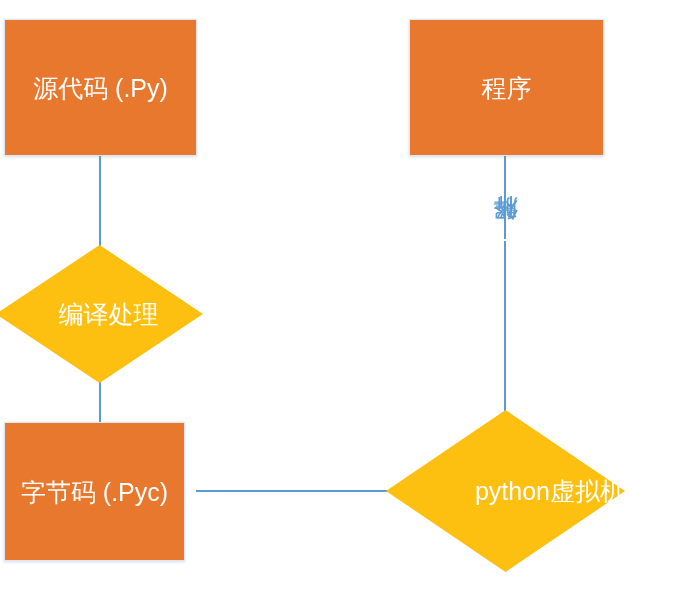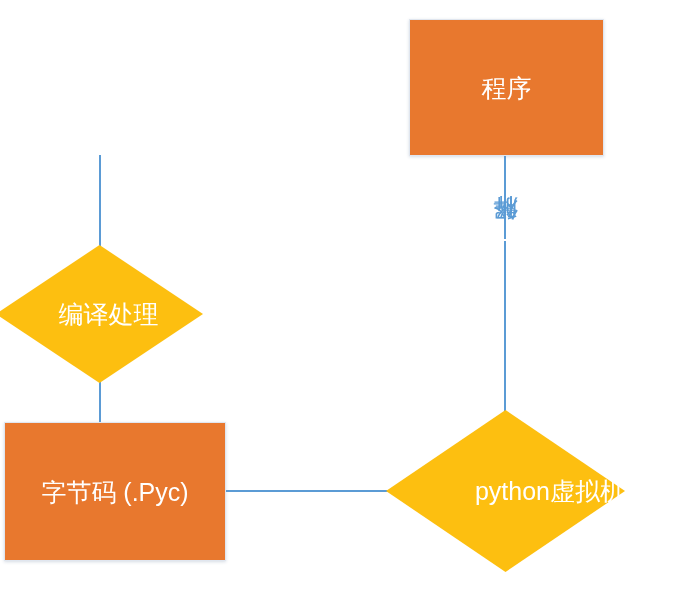--- a/index.html
+++ b/index.html
@@ -96,33 +96,36 @@
 <div id="canvas">
 
   <div class="conn conn-v" style="left:99px; top:155px; height:95px;"></div>
 
   <div class="conn conn-v" style="left:99px; top:378px; height:46px;"></div>
 
   <div class="conn conn-h" style="left:196px; top:490px; width:194px;"></div>
 
   <div class="conn conn-v" style="left:504px; top:156px; height:258px;"></div>
 
+  <div class="node-rect" style="left:4px; top:19px; width:193px; height:137px;">
+    <span>源代码 (.Py)</span>
+  </div>
 
   <div class="node-rect" style="left:409px; top:19px; width:195px; height:137px;">
     <span>程序</span>
   </div>
 
   <div class="node-diamond" style="left:-4px; top:245px; width:207px; height:138px;">
     <div class="shape"></div>
     <div class="dlabel" style="justify-content:center; padding-left:18px;">
       <span>编译处理</span>
     </div>
   </div>
 
-  <div class="node-rect" style="left:4px; top:422px; width:222px; height:139px;">
+  <div class="node-rect" style="left:4px; top:422px; width:181px; height:139px;">
     <span>字节码 (.Pyc)</span>
   </div>
 
   <div class="node-diamond" style="left:386px; top:410px; width:239px; height:162px;">
     <div class="shape"></div>
     <div class="dlabel">
       <span>python虚拟机</span>
     </div>
   </div>
 

